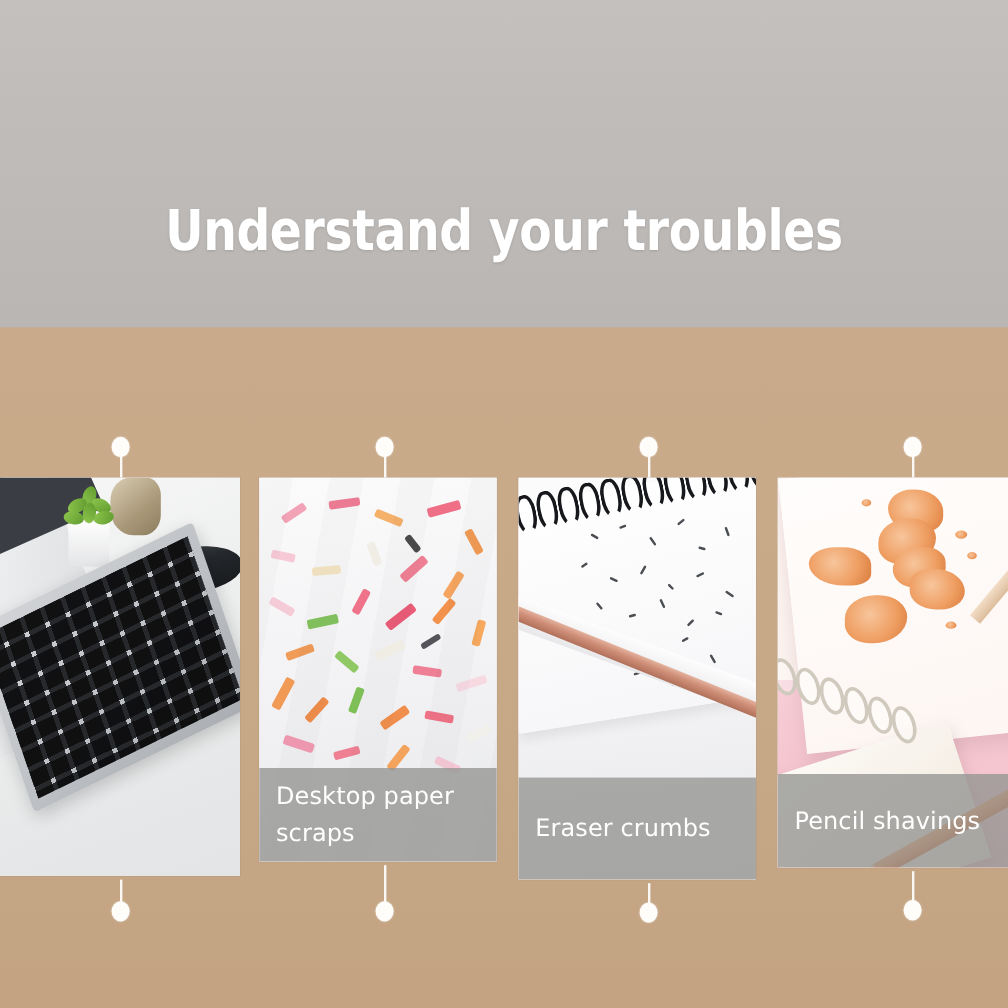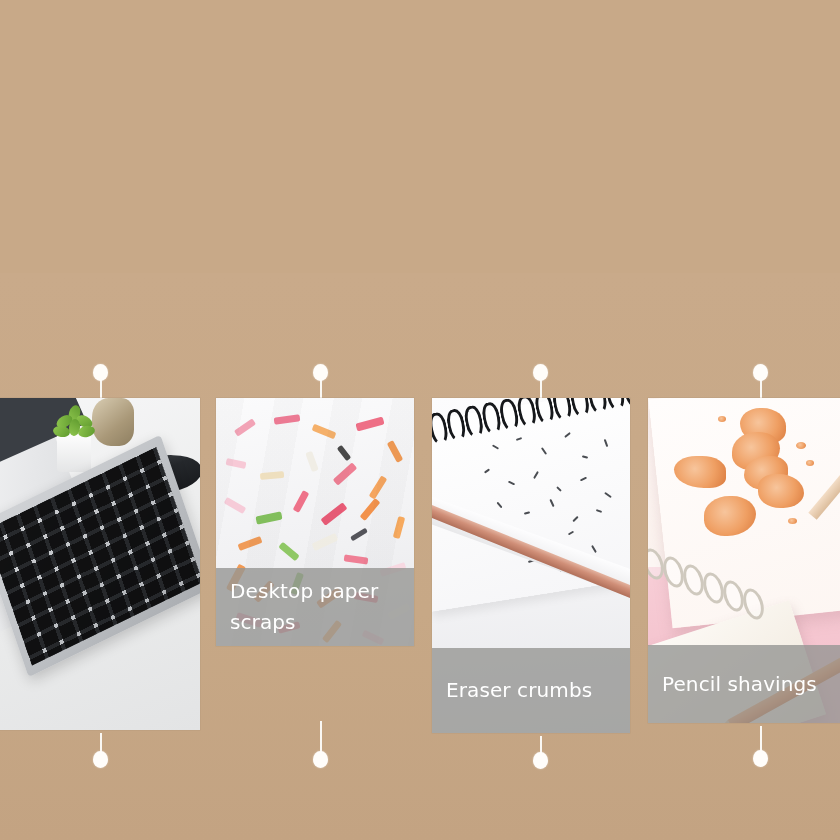--- a/index.html
+++ b/index.html
@@ -255,20 +255,23 @@
     position: absolute; right: -30px; top: 86px; width: 70px; height: 11px;
     background: linear-gradient(180deg,#f3ddc6,#dcbd9c);
     transform: rotate(-50deg);
   }
 </style>
 </head>
 <body>
 
 <div id="stage">
 
+  <div id="header">
+    <div id="header-title">Understand your troubles</div>
+  </div>
 
   <div id="body-bg"></div>
 
   <div class="pin" style="left:100px; top:364px; height:38px;">
     <div class="pin-stem" style="top:10px; height:30px;"></div>
     <div class="pin-dot" style="top:0;"></div>
   </div>
   <div class="pin" style="left:320px; top:364px; height:38px;">
     <div class="pin-stem" style="top:10px; height:32px;"></div>
     <div class="pin-dot" style="top:0;"></div>
@@ -296,21 +299,21 @@
         <div class="leaf" style="left:26px; top:20px; transform:rotate(-12deg);"></div>
         <div class="leaf" style="left:14px; top:16px; transform:rotate(-85deg);"></div>
       </div>
       <div class="mouse"></div>
       <div class="kbd">
         <div class="kbd-keys"></div>
       </div>
     </div>
   </div>
 
-  <div class="card" style="left:216px; top:398px; width:198px; height:248px;">
+  <div class="card" style="left:216px; top:398px; width:198px; height:320px;">
     <div class="photo p2">
       <div class="scrap" style="left:18px;  top:26px;  width:22px; height:7px; background:#f2a3b6; transform:rotate(-34deg);"></div>
       <div class="scrap" style="left:58px;  top:18px;  width:26px; height:7px; background:#f07c96; transform:rotate(-8deg);"></div>
       <div class="scrap" style="left:96px;  top:30px;  width:24px; height:7px; background:#f5b06a; transform:rotate(22deg);"></div>
       <div class="scrap" style="left:140px; top:22px;  width:28px; height:8px; background:#ee6f86; transform:rotate(-15deg);"></div>
       <div class="scrap" style="left:168px; top:50px;  width:22px; height:7px; background:#f19b55; transform:rotate(62deg);"></div>
       <div class="scrap" style="left:10px;  top:62px;  width:20px; height:7px; background:#f7c9d6; transform:rotate(12deg);"></div>
       <div class="scrap" style="left:44px;  top:74px;  width:24px; height:7px; background:#f3e3c2; transform:rotate(-5deg);"></div>
       <div class="scrap" style="left:86px;  top:60px;  width:20px; height:7px; background:#f0ede5; transform:rotate(70deg);"></div>
       <div class="scrap" style="left:116px; top:72px;  width:26px; height:8px; background:#ef7f94; transform:rotate(-42deg);"></div>

